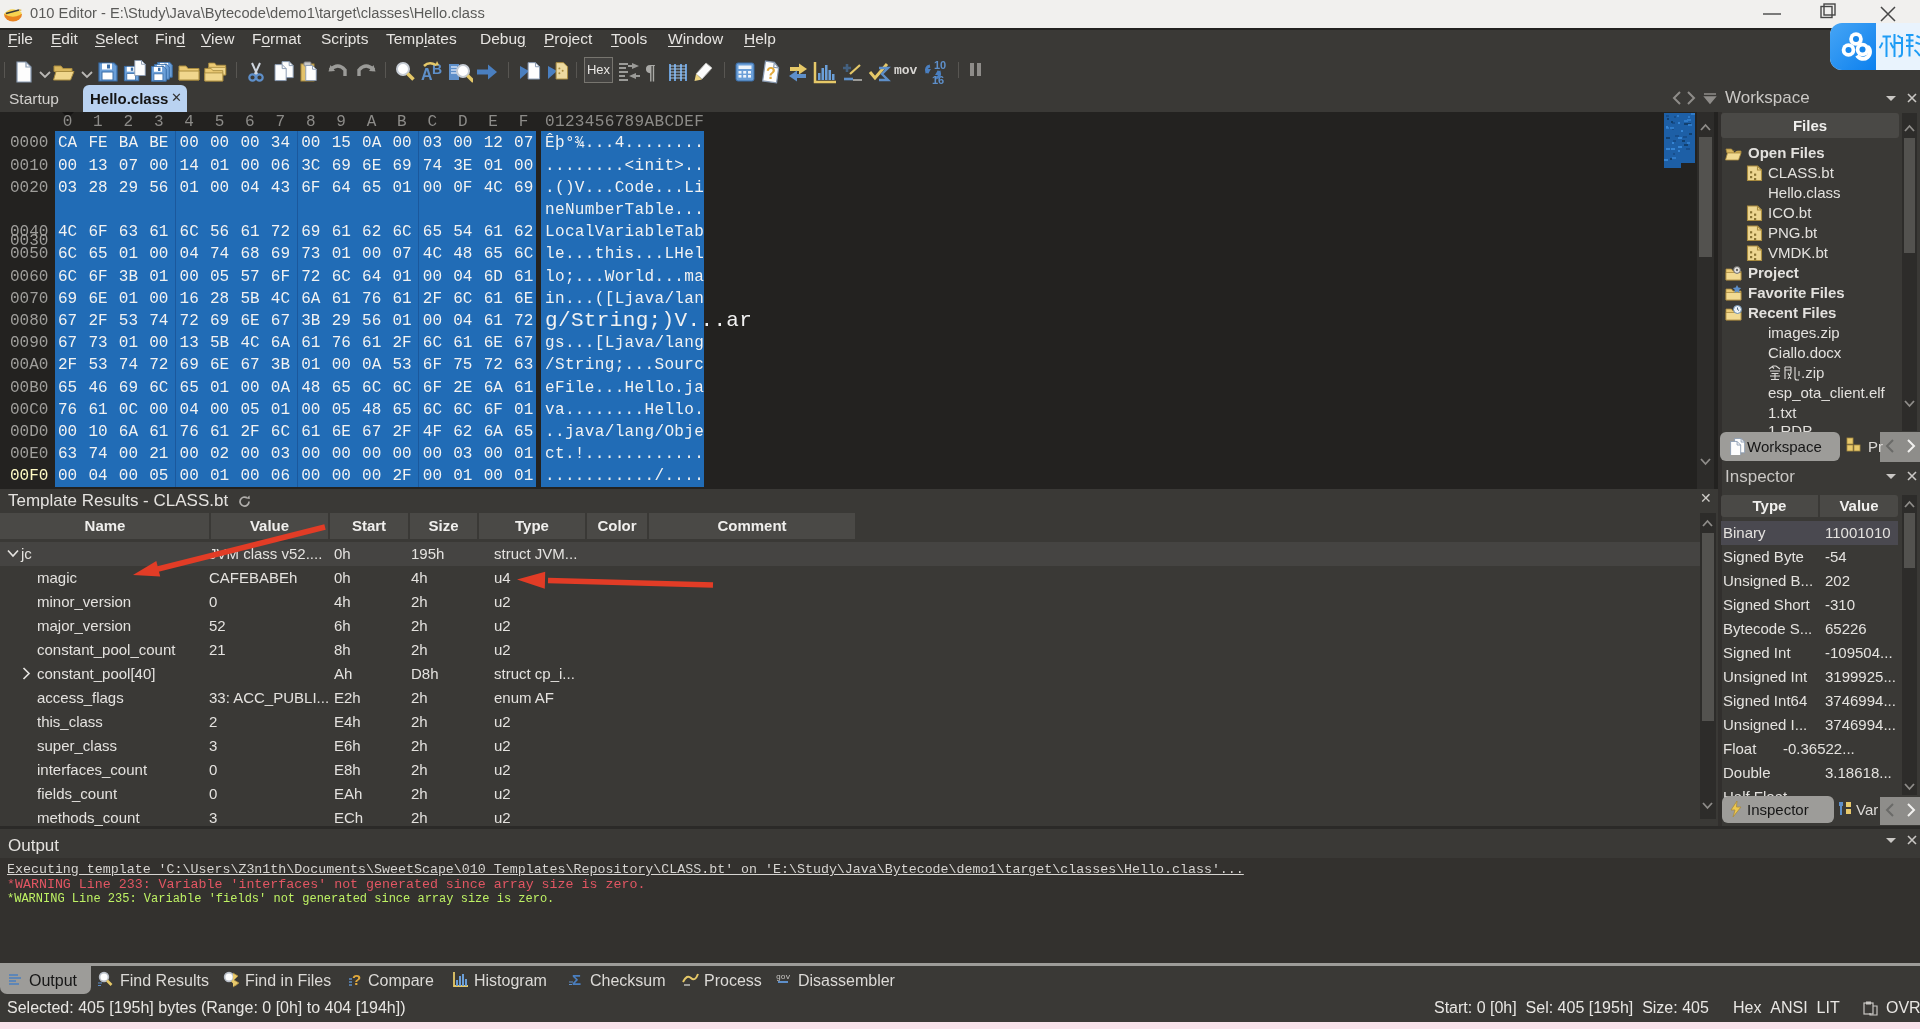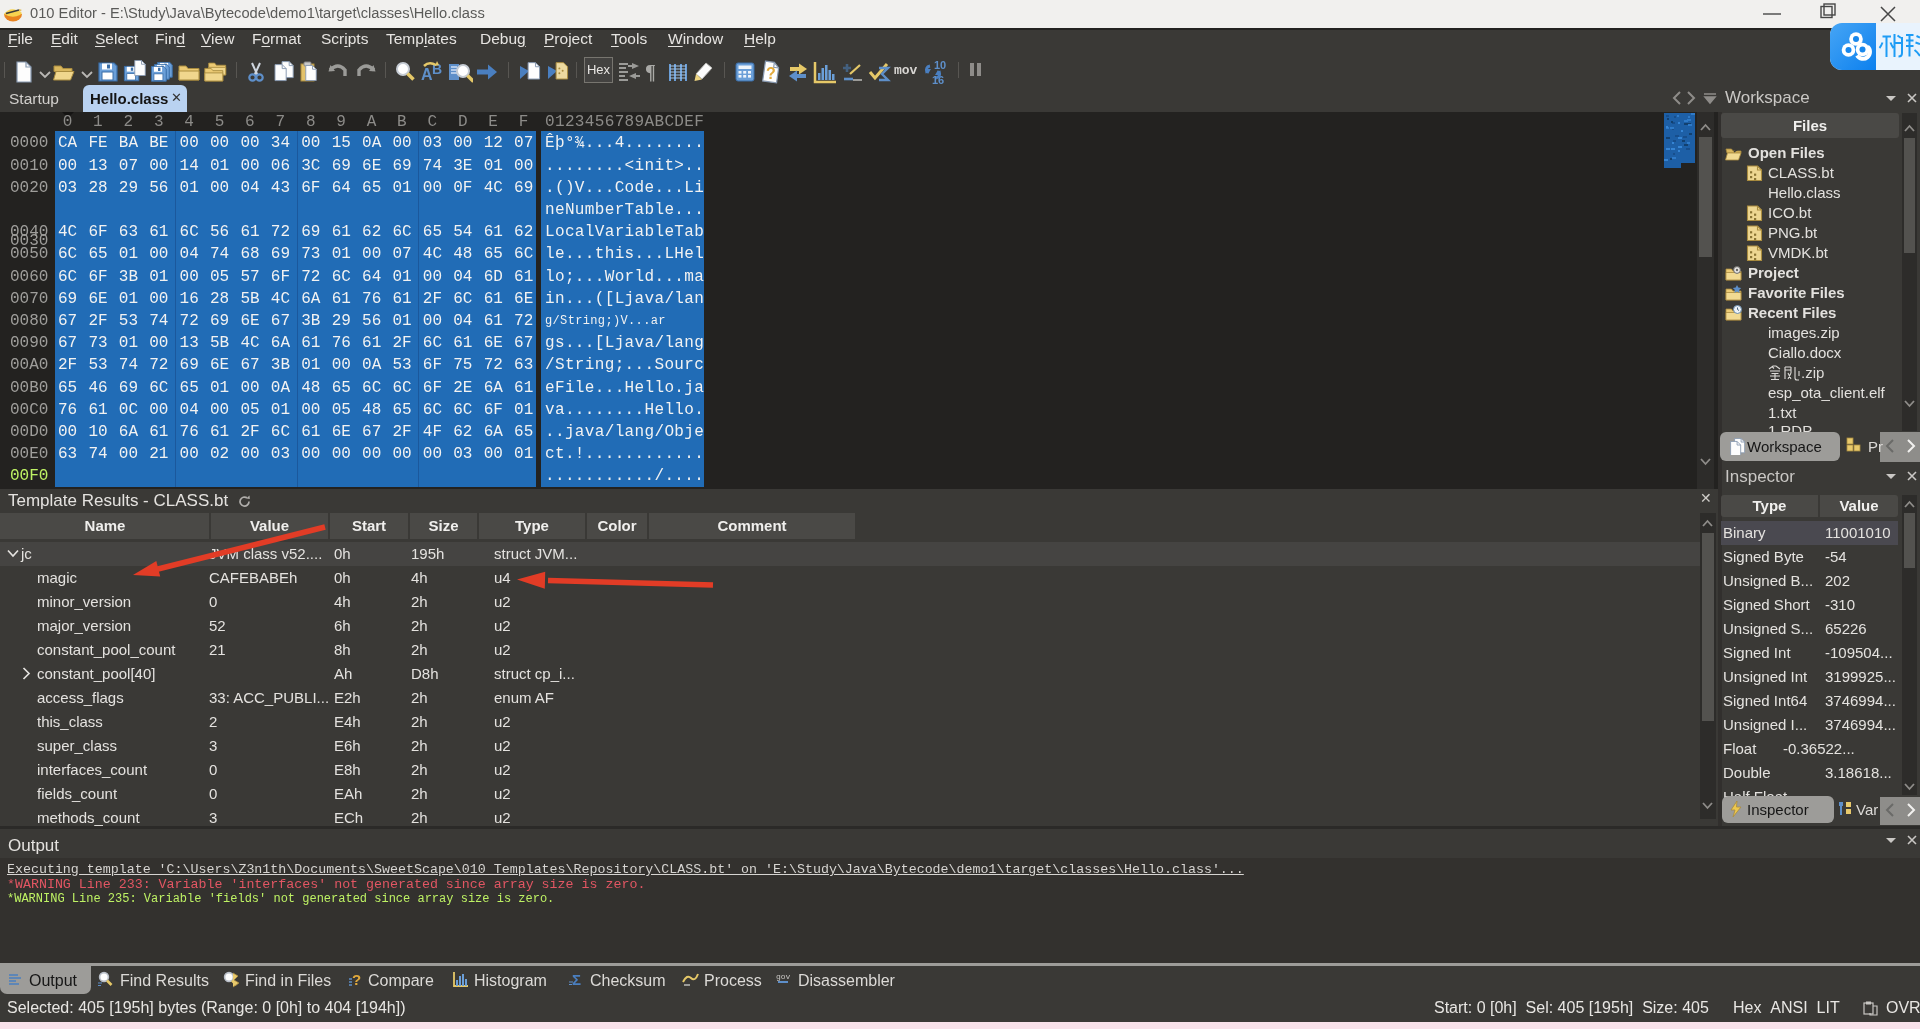--- a/index.html
+++ b/index.html
@@ -314,40 +314,41 @@
 <div class="abs mono" style="left:58px;top:243.3px;font-size:16px;line-height:22.2px;color:#f2f2f2;word-spacing:1.6px;white-space:pre;">6C 65 01 00 04 74 68 69 73 01 00 07 4C 48 65 6C</div>
 <div class="abs mono" style="left:545px;top:243.3px;font-size:16px;line-height:22.2px;color:#f2f2f2;letter-spacing:0.35px;white-space:pre;">le...this...LHel</div>
 <div class="abs mono" style="left:10px;top:265.5px;font-size:16px;line-height:22.2px;color:#9f9e9b;">0060</div>
 <div class="abs mono" style="left:58px;top:265.5px;font-size:16px;line-height:22.2px;color:#f2f2f2;word-spacing:1.6px;white-space:pre;">6C 6F 3B 01 00 05 57 6F 72 6C 64 01 00 04 6D 61</div>
 <div class="abs mono" style="left:545px;top:265.5px;font-size:16px;line-height:22.2px;color:#f2f2f2;letter-spacing:0.35px;white-space:pre;">lo;...World...ma</div>
 <div class="abs mono" style="left:10px;top:287.7px;font-size:16px;line-height:22.2px;color:#9f9e9b;">0070</div>
 <div class="abs mono" style="left:58px;top:287.7px;font-size:16px;line-height:22.2px;color:#f2f2f2;word-spacing:1.6px;white-space:pre;">69 6E 01 00 16 28 5B 4C 6A 61 76 61 2F 6C 61 6E</div>
 <div class="abs mono" style="left:545px;top:287.7px;font-size:16px;line-height:22.2px;color:#f2f2f2;letter-spacing:0.35px;white-space:pre;">in...([Ljava/lan</div>
 <div class="abs mono" style="left:10px;top:309.9px;font-size:16px;line-height:22.2px;color:#9f9e9b;">0080</div>
 <div class="abs mono" style="left:58px;top:309.9px;font-size:16px;line-height:22.2px;color:#f2f2f2;word-spacing:1.6px;white-space:pre;">67 2F 53 74 72 69 6E 67 3B 29 56 01 00 04 61 72</div>
-<div class="abs mono" style="left:545px;top:309.9px;font-size:12px;line-height:22.2px;color:#f2f2f2;letter-spacing:0.35px;white-space:pre;">g/String;)V...ar</div>
+<div class="abs mono" style="left:545px;top:309.9px;font-size:21px;line-height:22.2px;color:#f2f2f2;letter-spacing:0.35px;white-space:pre;">g/String;)V...ar</div>
 <div class="abs mono" style="left:10px;top:332.1px;font-size:16px;line-height:22.2px;color:#9f9e9b;">0090</div>
 <div class="abs mono" style="left:58px;top:332.1px;font-size:16px;line-height:22.2px;color:#f2f2f2;word-spacing:1.6px;white-space:pre;">67 73 01 00 13 5B 4C 6A 61 76 61 2F 6C 61 6E 67</div>
 <div class="abs mono" style="left:545px;top:332.1px;font-size:16px;line-height:22.2px;color:#f2f2f2;letter-spacing:0.35px;white-space:pre;">gs...[Ljava/lang</div>
 <div class="abs mono" style="left:10px;top:354.3px;font-size:16px;line-height:22.2px;color:#9f9e9b;">00A0</div>
 <div class="abs mono" style="left:58px;top:354.3px;font-size:16px;line-height:22.2px;color:#f2f2f2;word-spacing:1.6px;white-space:pre;">2F 53 74 72 69 6E 67 3B 01 00 0A 53 6F 75 72 63</div>
 <div class="abs mono" style="left:545px;top:354.3px;font-size:16px;line-height:22.2px;color:#f2f2f2;letter-spacing:0.35px;white-space:pre;">/String;...Sourc</div>
 <div class="abs mono" style="left:10px;top:376.5px;font-size:16px;line-height:22.2px;color:#9f9e9b;">00B0</div>
 <div class="abs mono" style="left:58px;top:376.5px;font-size:16px;line-height:22.2px;color:#f2f2f2;word-spacing:1.6px;white-space:pre;">65 46 69 6C 65 01 00 0A 48 65 6C 6C 6F 2E 6A 61</div>
 <div class="abs mono" style="left:545px;top:376.5px;font-size:16px;line-height:22.2px;color:#f2f2f2;letter-spacing:0.35px;white-space:pre;">eFile...Hello.ja</div>
 <div class="abs mono" style="left:10px;top:398.7px;font-size:16px;line-height:22.2px;color:#9f9e9b;">00C0</div>
 <div class="abs mono" style="left:58px;top:398.7px;font-size:16px;line-height:22.2px;color:#f2f2f2;word-spacing:1.6px;white-space:pre;">76 61 0C 00 04 00 05 01 00 05 48 65 6C 6C 6F 01</div>
 <div class="abs mono" style="left:545px;top:398.7px;font-size:16px;line-height:22.2px;color:#f2f2f2;letter-spacing:0.35px;white-space:pre;">va........Hello.</div>
 <div class="abs mono" style="left:10px;top:420.9px;font-size:16px;line-height:22.2px;color:#9f9e9b;">00D0</div>
 <div class="abs mono" style="left:58px;top:420.9px;font-size:16px;line-height:22.2px;color:#f2f2f2;word-spacing:1.6px;white-space:pre;">00 10 6A 61 76 61 2F 6C 61 6E 67 2F 4F 62 6A 65</div>
 <div class="abs mono" style="left:545px;top:420.9px;font-size:16px;line-height:22.2px;color:#f2f2f2;letter-spacing:0.35px;white-space:pre;">..java/lang/Obje</div>
 <div class="abs mono" style="left:10px;top:443.1px;font-size:16px;line-height:22.2px;color:#9f9e9b;">00E0</div>
 <div class="abs mono" style="left:58px;top:443.1px;font-size:16px;line-height:22.2px;color:#f2f2f2;word-spacing:1.6px;white-space:pre;">63 74 00 21 00 02 00 03 00 00 00 00 00 03 00 01</div>
 <div class="abs mono" style="left:545px;top:443.1px;font-size:16px;line-height:22.2px;color:#f2f2f2;letter-spacing:0.35px;white-space:pre;">ct.!............</div>
-<div class="abs mono" style="left:10px;top:465.3px;font-size:16px;line-height:22.2px;color:#bef264;">00F0</div>
+<div class="abs mono" style="left:10px;top:465.3px;font-size:16px;line-height:22.2px;color:#fef9c3;">00F0</div>
+<div class="abs mono" style="left:58px;top:465.3px;font-size:16px;line-height:22.2px;color:#f2f2f2;word-spacing:1.6px;white-space:pre;">00 04 00 05 00 01 00 06 00 00 00 2F 00 01 00 01</div>
 <div class="abs mono" style="left:545px;top:465.3px;font-size:16px;line-height:22.2px;color:#f2f2f2;letter-spacing:0.35px;white-space:pre;">.........../....</div>
 <div class="abs" style="left:1664px;top:113px;width:31px;height:50px;background:#1d5fa6;"></div>
 <div class="abs" style="left:1664px;top:163px;width:17px;height:5px;background:#1d5fa6;"></div>
 <div class="abs" style="left:1684px;top:120px;width:4px;height:2px;background:#2e7ac8;"></div>
     <div class="abs" style="left:1672px;top:128px;width:2px;height:2px;background:#174e8c;"></div>
     <div class="abs" style="left:1687px;top:119px;width:4px;height:2px;background:#2e7ac8;"></div>
     <div class="abs" style="left:1677px;top:115px;width:2px;height:2px;background:#2e7ac8;"></div>
     <div class="abs" style="left:1670px;top:127px;width:4px;height:2px;background:#2e7ac8;"></div>
     <div class="abs" style="left:1670px;top:158px;width:2px;height:2px;background:#12406f;"></div>
     <div class="abs" style="left:1678px;top:150px;width:2px;height:2px;background:#3584d4;"></div>
@@ -522,21 +523,21 @@
 <div class="abs" style="left:1820px;top:497px;width:78px;text-align:center;font-size:15px;font-weight:bold;color:#f0efed;">Value</div>
 <div class="abs" style="left:1721px;top:521px;width:177px;height:24px;background:#4a4950;"></div>
 <div class="abs" style="left:1723px;top:524px;font-size:15px;color:#e4e2df;">Binary</div>
 <div class="abs" style="left:1825px;top:524px;font-size:15px;color:#e4e2df;">11001010</div>
 <div class="abs" style="left:1723px;top:548px;font-size:15px;color:#e4e2df;">Signed Byte</div>
 <div class="abs" style="left:1825px;top:548px;font-size:15px;color:#e4e2df;">-54</div>
 <div class="abs" style="left:1723px;top:572px;font-size:15px;color:#e4e2df;">Unsigned B...</div>
 <div class="abs" style="left:1825px;top:572px;font-size:15px;color:#e4e2df;">202</div>
 <div class="abs" style="left:1723px;top:596px;font-size:15px;color:#e4e2df;">Signed Short</div>
 <div class="abs" style="left:1825px;top:596px;font-size:15px;color:#e4e2df;">-310</div>
-<div class="abs" style="left:1723px;top:620px;font-size:15px;color:#e4e2df;">Unsigned S...</div>
+<div class="abs" style="left:1723px;top:620px;font-size:15px;color:#e4e2df;">Bytecode S...</div>
 <div class="abs" style="left:1825px;top:620px;font-size:15px;color:#e4e2df;">65226</div>
 <div class="abs" style="left:1723px;top:644px;font-size:15px;color:#e4e2df;">Signed Int</div>
 <div class="abs" style="left:1825px;top:644px;font-size:15px;color:#e4e2df;">-109504...</div>
 <div class="abs" style="left:1723px;top:668px;font-size:15px;color:#e4e2df;">Unsigned Int</div>
 <div class="abs" style="left:1825px;top:668px;font-size:15px;color:#e4e2df;">3199925...</div>
 <div class="abs" style="left:1723px;top:692px;font-size:15px;color:#e4e2df;">Signed Int64</div>
 <div class="abs" style="left:1825px;top:692px;font-size:15px;color:#e4e2df;">3746994...</div>
 <div class="abs" style="left:1723px;top:716px;font-size:15px;color:#e4e2df;">Unsigned I...</div>
 <div class="abs" style="left:1825px;top:716px;font-size:15px;color:#e4e2df;">3746994...</div>
 <div class="abs" style="left:1723px;top:740px;font-size:15px;color:#e4e2df;">Float</div>

